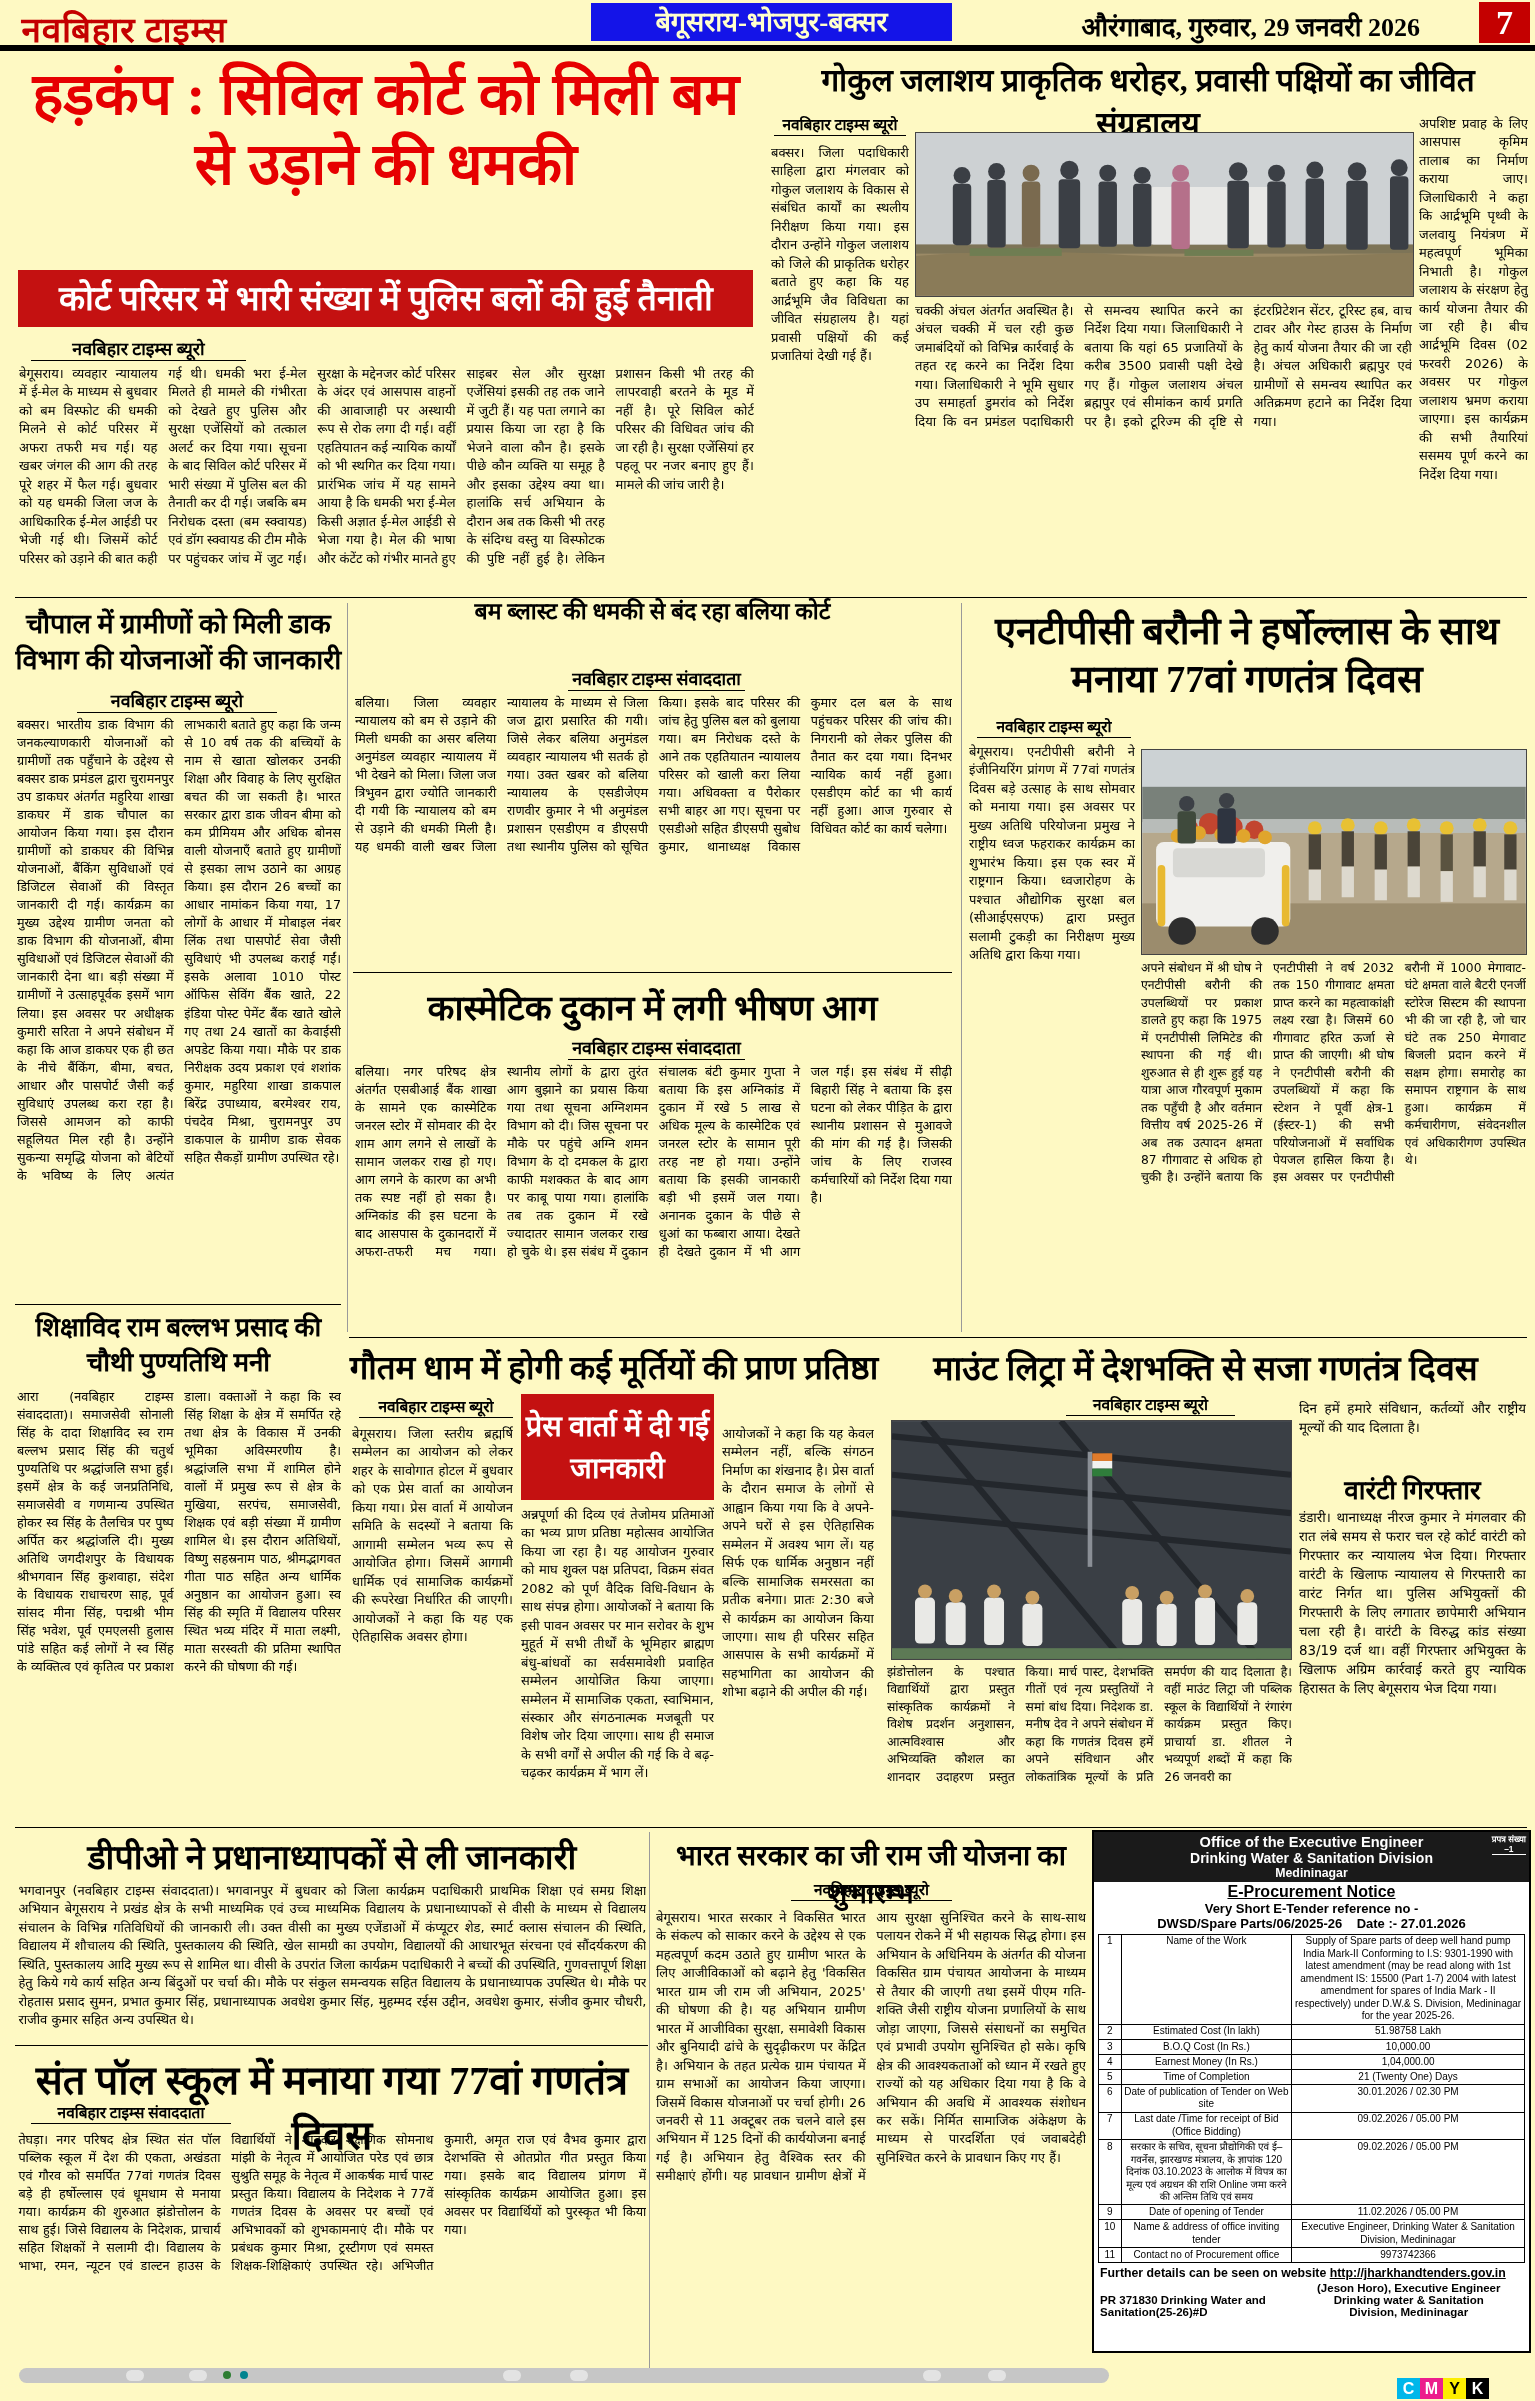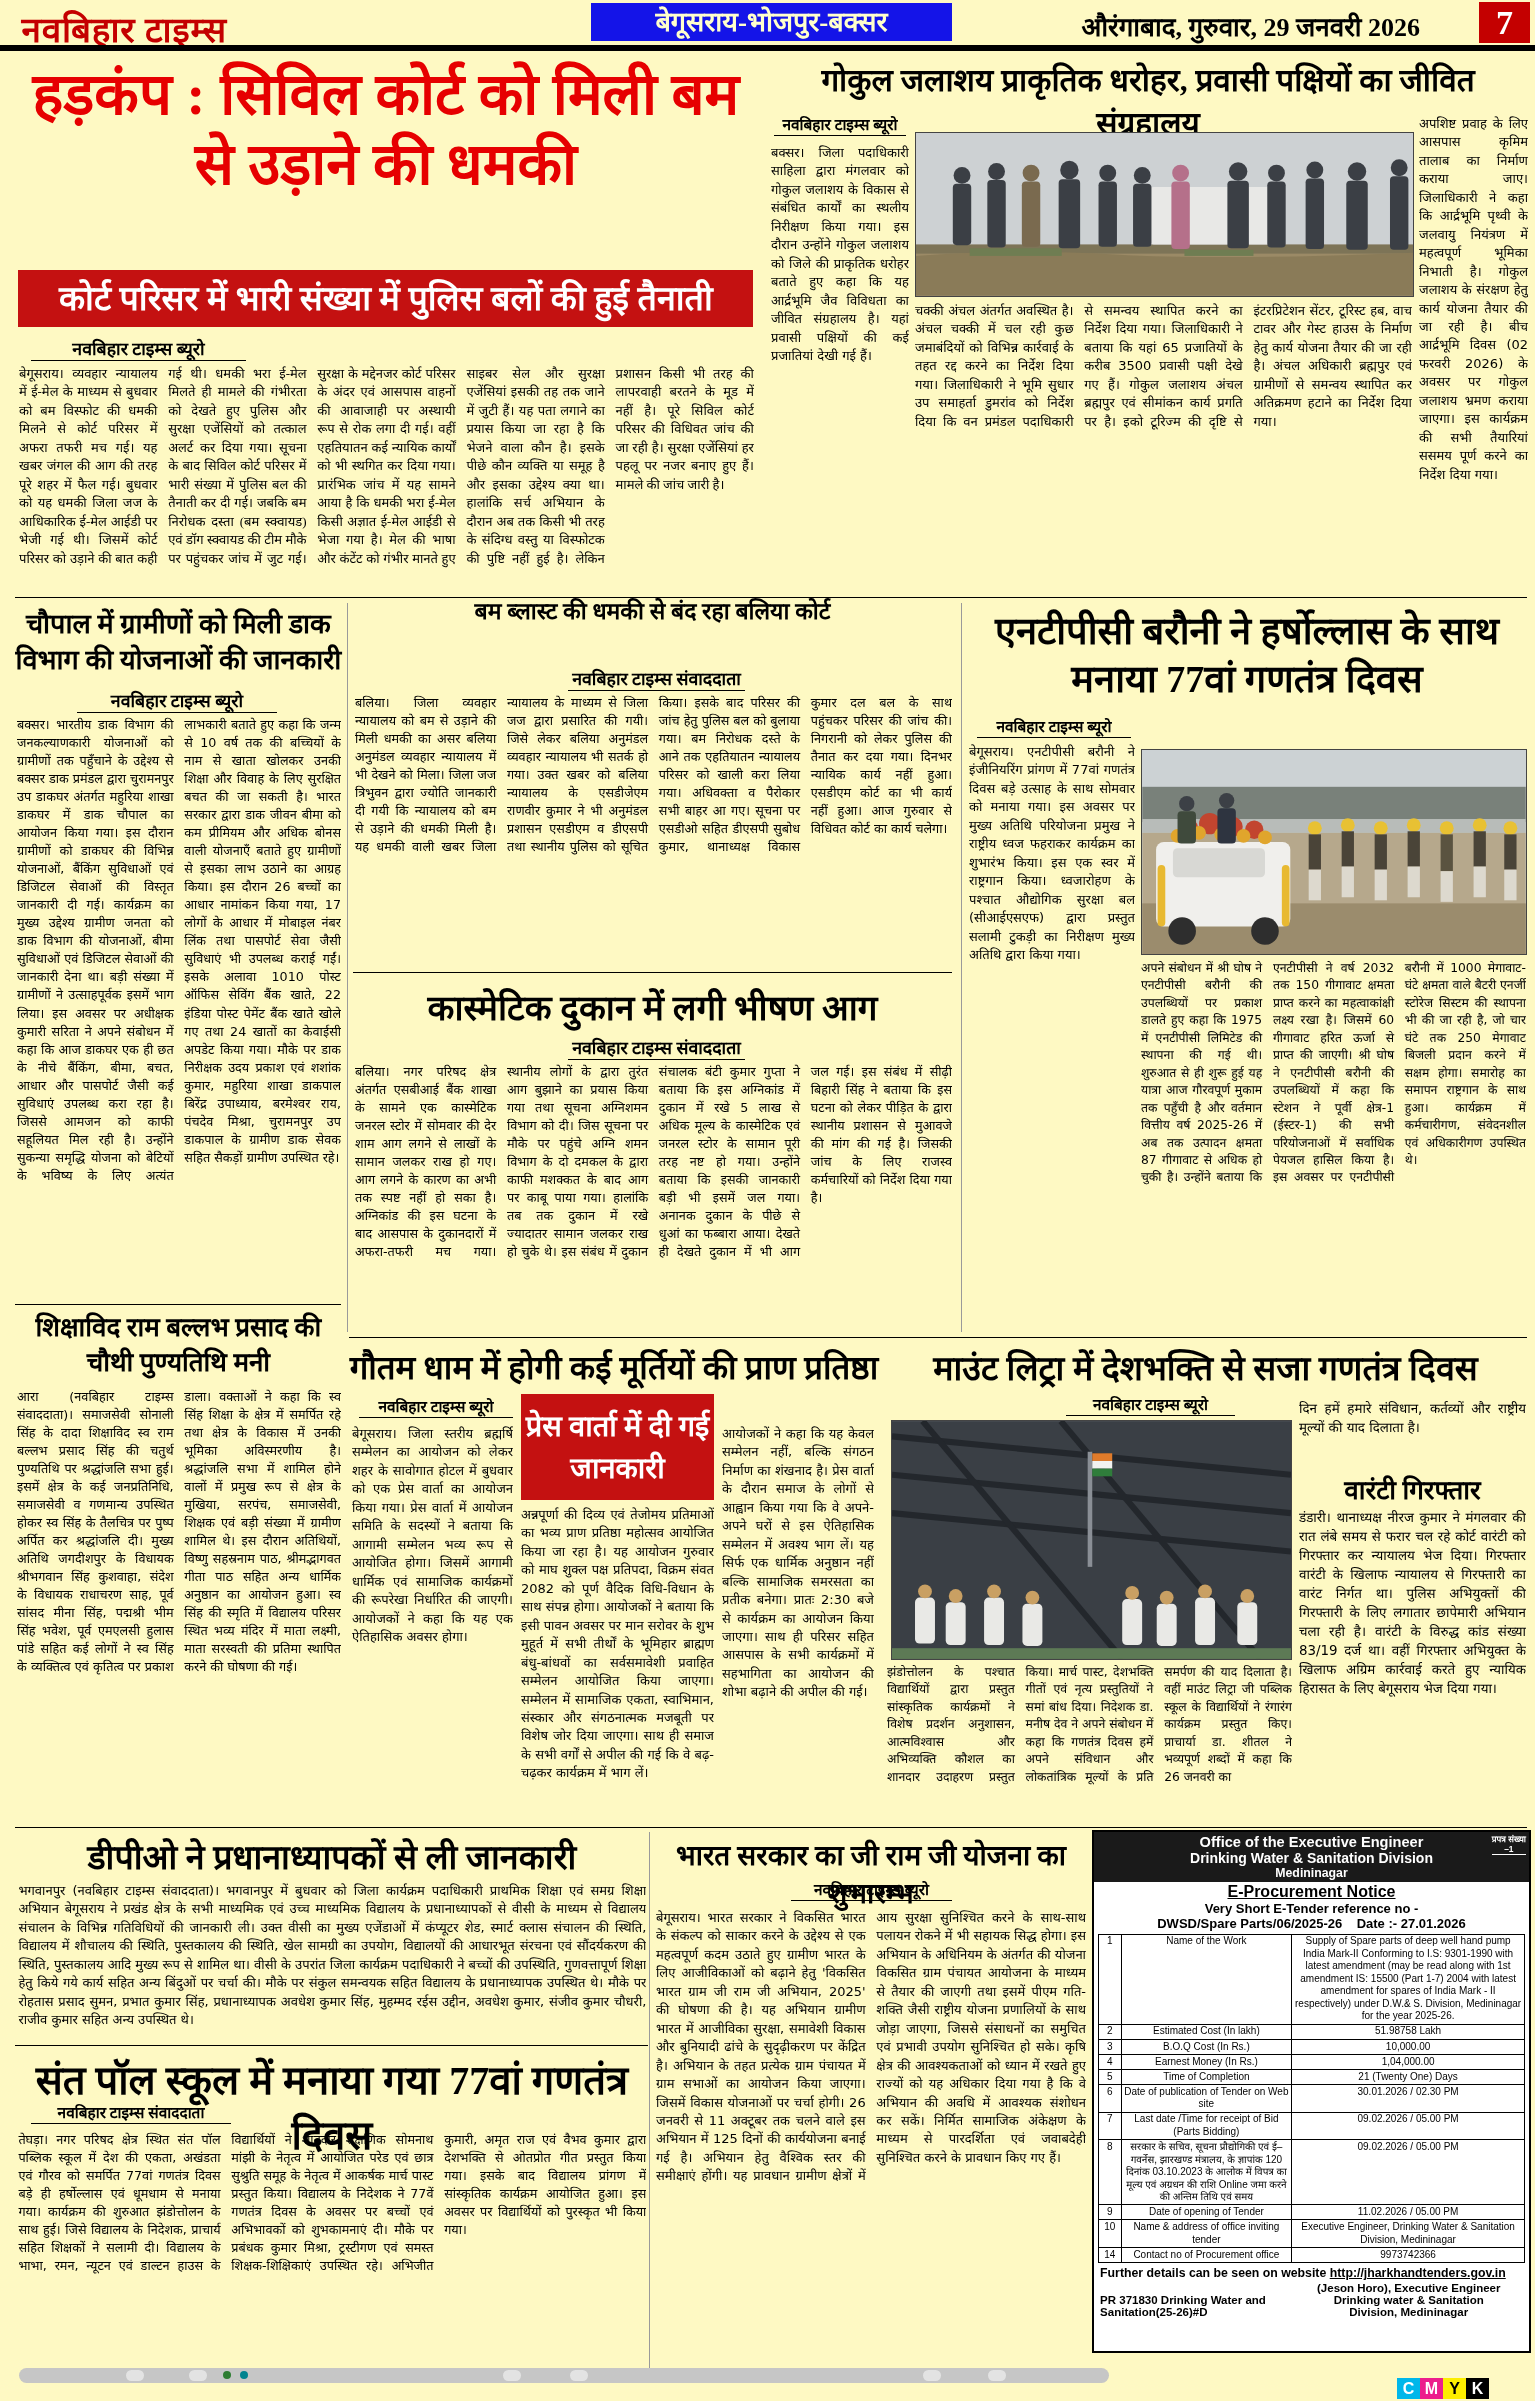--- a/index.html
+++ b/index.html
@@ -342,40 +342,40 @@
             <td class="lbl">Time of Completion</td>
             <td class="val">21 (Twenty One) Days</td>
           </tr>
       <tr>
             <td class="no">6</td>
             <td class="lbl">Date of publication of Tender on Web site</td>
             <td class="val">30.01.2026 / 02.30 PM</td>
           </tr>
       <tr>
             <td class="no">7</td>
-            <td class="lbl">Last date /Time for receipt of Bid (Parts Bidding)</td>
+            <td class="lbl">Last date /Time for receipt of Bid (Office Bidding)</td>
             <td class="val">09.02.2026 / 05.00 PM</td>
           </tr>
       <tr>
             <td class="no">8</td>
             <td class="lbl">सरकार के सचिव, सूचना प्रौद्योगिकी एवं ई–गवर्नेस, झारखण्ड मंत्रालय, के ज्ञापांक 120 दिनांक 03.10.2023 के आलोक में विपत्र का मूल्य एवं अग्रधन की राशि Online जमा करने की अन्तिम तिथि एवं समय</td>
             <td class="val">09.02.2026 / 05.00 PM</td>
           </tr>
       <tr>
             <td class="no">9</td>
             <td class="lbl">Date of opening of Tender</td>
             <td class="val">11.02.2026 / 05.00 PM</td>
           </tr>
       <tr>
             <td class="no">10</td>
             <td class="lbl">Name &amp; address of office inviting tender</td>
             <td class="val">Executive Engineer, Drinking Water &amp; Sanitation Division, Medininagar</td>
           </tr>
       <tr>
-            <td class="no">14</td>
+            <td class="no">11</td>
             <td class="lbl">Contact no of Procurement office</td>
             <td class="val">9973742366</td>
           </tr>
     </tbody>
       </table>
     <div class="tender-note">
       <span>Further details can be seen on website </span><a href="#">http://jharkhandtenders.gov.in</a>
     </div>
     <div class="tender-sign">
       <div class="pr">PR 371830 Drinking Water and Sanitation(25-26)#D</div>

